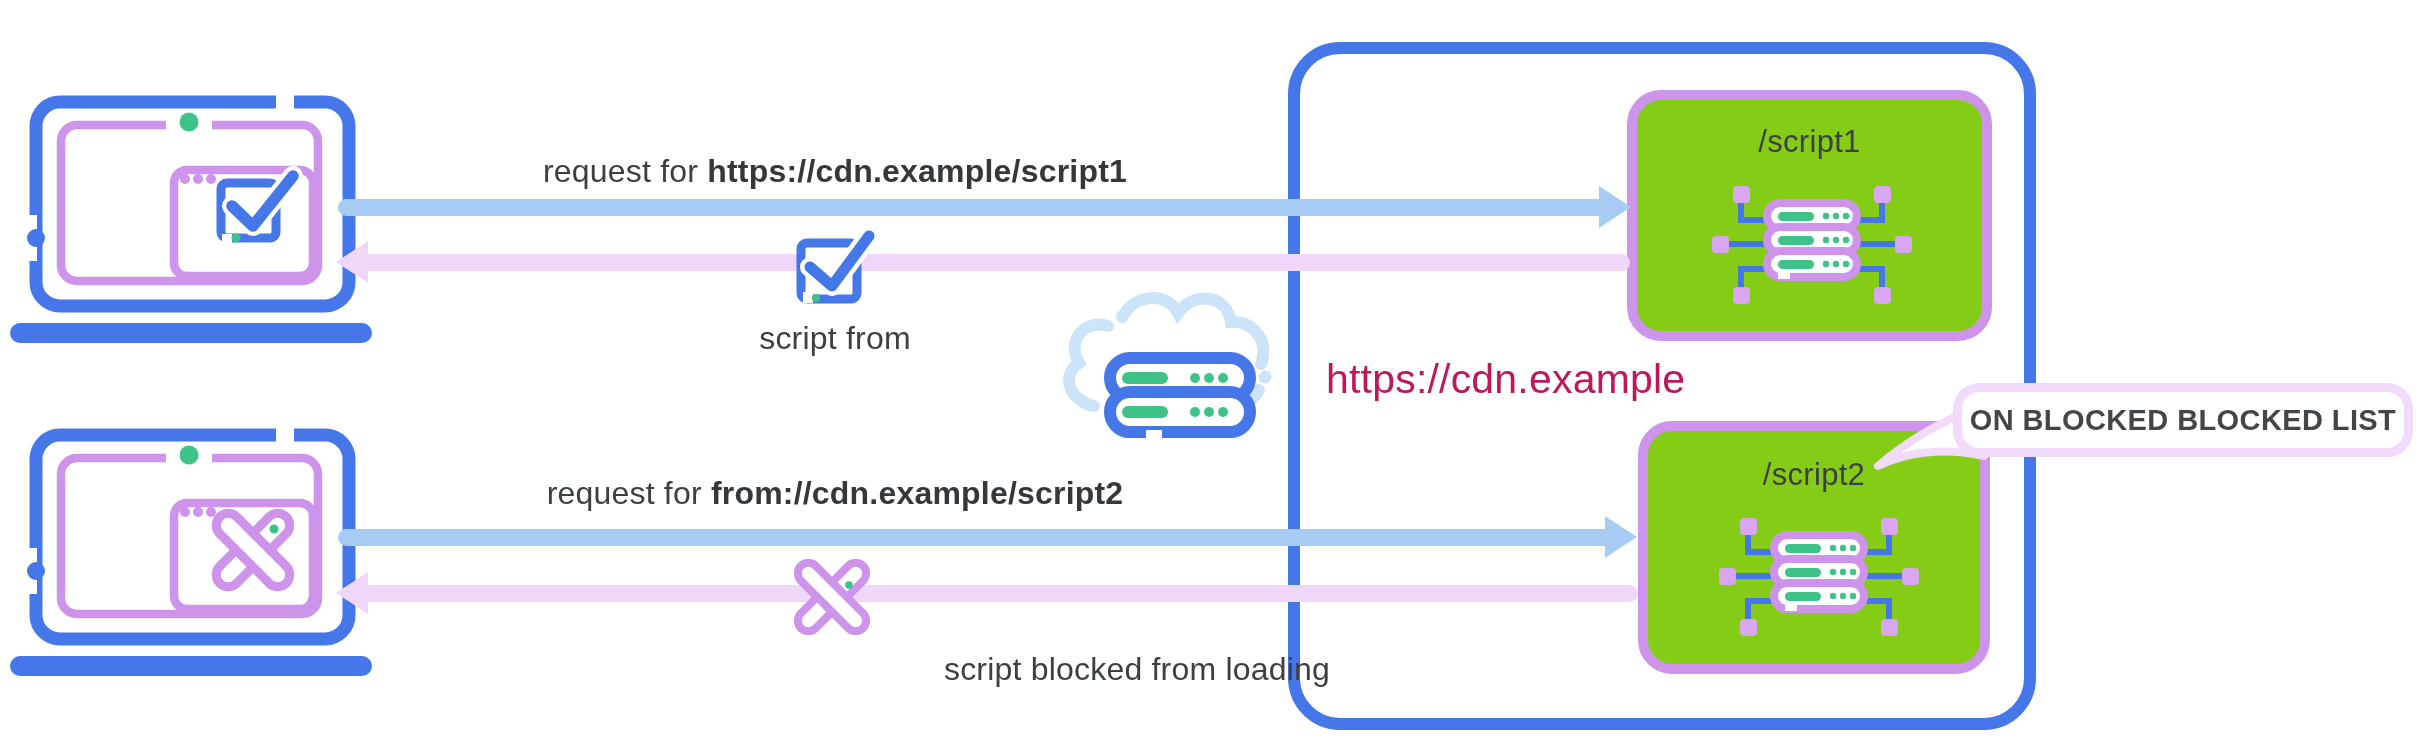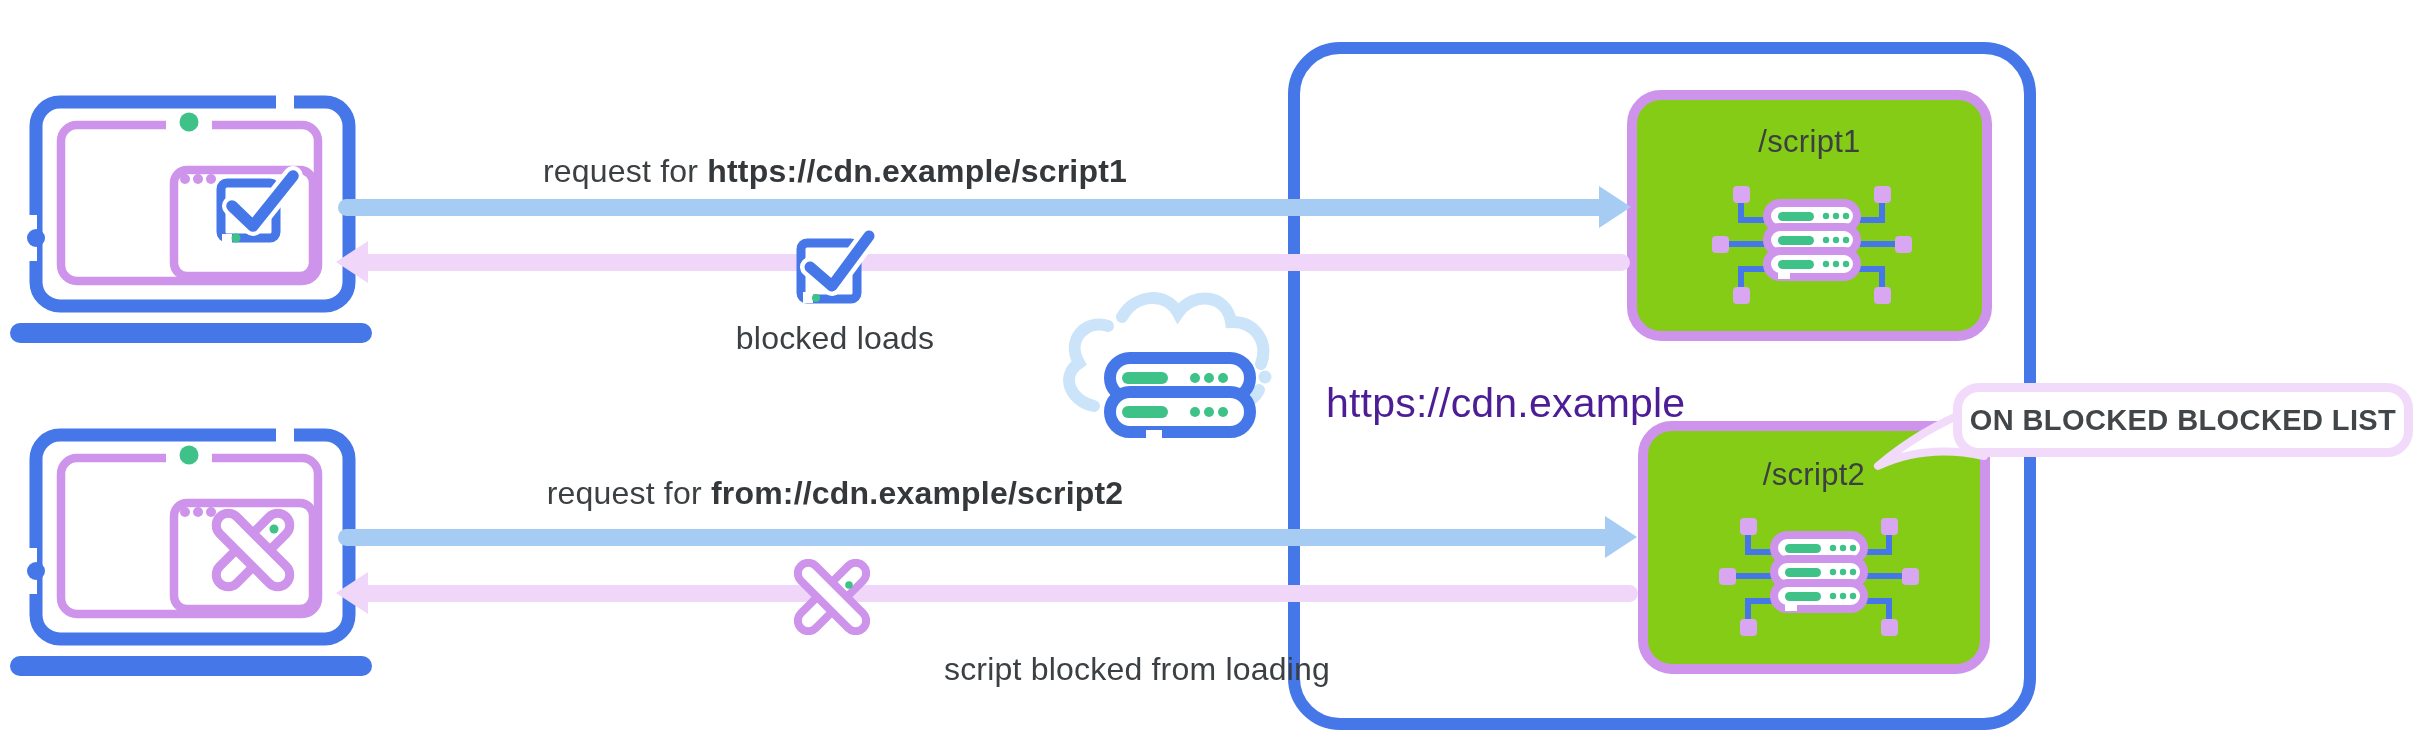--- a/index.html
+++ b/index.html
@@ -17,22 +17,22 @@
   .arrow-head.left  { border-right:32px solid #F0D7FA; }
 
   
   .flow-label { position:absolute; left:340px; width:990px; text-align:center;
                 font-size:32px; color:#3C4043; z-index:4; letter-spacing:0.2px; }
   .flow-label b { font-weight:700; color:#35383B; }
 
   
   .cdn-box { position:absolute; left:1288px; top:28px; width:748px; height:688px;
              border:12px solid #4577E8; border-radius:52px; z-index:1; background:transparent; }
-  .cdn-domain { position:absolute; left:1326px; top:366px; font-size:41px;
-                color:#4c1d95; z-index:2; letter-spacing:0.2px; }
+  .cdn-domain { position:absolute; left:1326px; top:342px; font-size:41px;
+                color:#be185d; z-index:2; letter-spacing:0.2px; }
 
   .endpoint { position:absolute; border:10px solid #CE93EA; border-radius:34px;
               background:#84cc16; z-index:2; }
   .endpoint .ep-title { position:absolute; left:0; right:0; text-align:center;
               font-size:31px; color:#3C4043; letter-spacing:0.3px; }
   .ep1 { left:1627px; top:76px;  width:365px; height:251px; }
   .ep2 { left:1638px; top:407px; width:352px; height:253px; }
   .ep1 .ep-title { top:24px; }
   .ep2 .ep-title { top:26px; }
 
@@ -120,21 +120,21 @@
   </div>
 
   <svg class="icon-abs" style="left:796px; top:208px; z-index:4;" width="80" height="82" viewBox="0 0 80 82">
     <rect x="5" y="21" width="56" height="56" rx="6" fill="#fff" stroke="#4577E8" stroke-width="9"></rect>
     <polyline points="14,45 36,64 73,14" fill="none" stroke="#fff" stroke-width="20" stroke-linecap="round" stroke-linejoin="round"></polyline>
     <polyline points="14,45 36,64 73,14" fill="none" stroke="#4577E8" stroke-width="11" stroke-linecap="round" stroke-linejoin="round"></polyline>
     <rect x="7" y="70" width="10" height="11" fill="#fff"></rect>
     <circle cx="20" cy="76" r="4" fill="#3EC288"></circle>
   </svg>
 
-  <div class="flow-label" style="top:306px;">blocked loads</div>
+  <div class="flow-label" style="top:306px;">script from</div>
 
   <div class="flow-label" style="top:461px;">
     <span>request for </span><b>from://cdn.example/script2</b>
   </div>
 
   <svg class="icon-abs" style="left:794px; top:545px; z-index:4;" width="76" height="76" viewBox="0 0 76 76">
     <g transform="translate(38,38)">
       <g transform="rotate(45)">
         <rect x="-10.5" y="-44" width="21" height="88" rx="10.5" fill="#fff" stroke="#CE93EA" stroke-width="8"></rect>
       </g>

